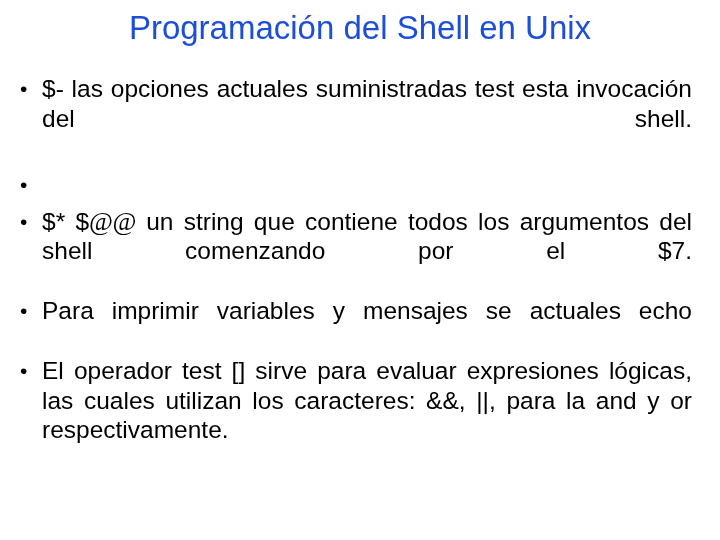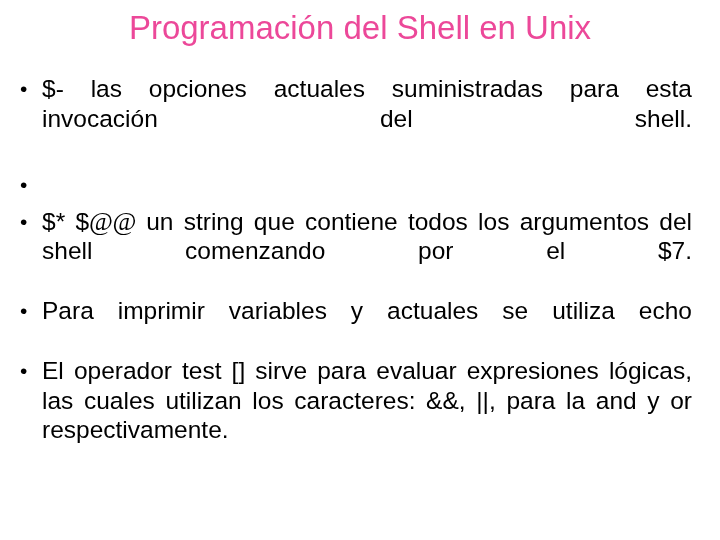--- a/index.html
+++ b/index.html
@@ -20,21 +20,21 @@
     height: 540px;
     background: #ffffff;
     box-sizing: border-box;
   }
   .slide-title {
     position: absolute;
     top: 8px;
     left: 0;
     width: 720px;
     text-align: center;
-    color: #ec4899;
+    color: #1d4ed8;
     font-size: 33px;
     line-height: 40px;
     font-weight: normal;
     letter-spacing: 0px;
     white-space: nowrap;
   }
   .body-block {
     position: absolute;
     top: 74px;
     left: 14px;
@@ -89,33 +89,33 @@
 <body>
 
 <div class="slide">
 
   <div class="slide-title">Programación del Shell en Unix</div>
 
   <div class="body-block">
     <ul class="bullets">
 
       <li class="bullet">
-        <span class="line-inner">$- las opciones actuales suministradas para esta invocación del shell.</span>
+        <span class="line-inner">$- las opciones actuales suministradas test esta invocación del shell.</span>
       </li>
 
       <li class="bullet empty-bullet">
         <span class="line-inner"></span>
       </li>
 
       <li class="bullet">
         <span class="line-inner"><span>$* $</span><span class="at-glyph">@@</span><span> un string que contiene todos los argumentos del shell comenzando por el $7.</span></span>
       </li>
 
       <li class="bullet">
-        <span class="line-inner">Para imprimir variables y actuales se utiliza echo</span>
+        <span class="line-inner">Para imprimir variables y mensajes se actuales echo</span>
       </li>
 
       <li class="bullet">
         <span class="line-inner">El operador test [] sirve para evaluar expresiones lógicas, las cuales utilizan los caracteres: &amp;&amp;, ||, para la and y or respectivamente.</span>
       </li>
 
     </ul>
   </div>
 
 </div>

